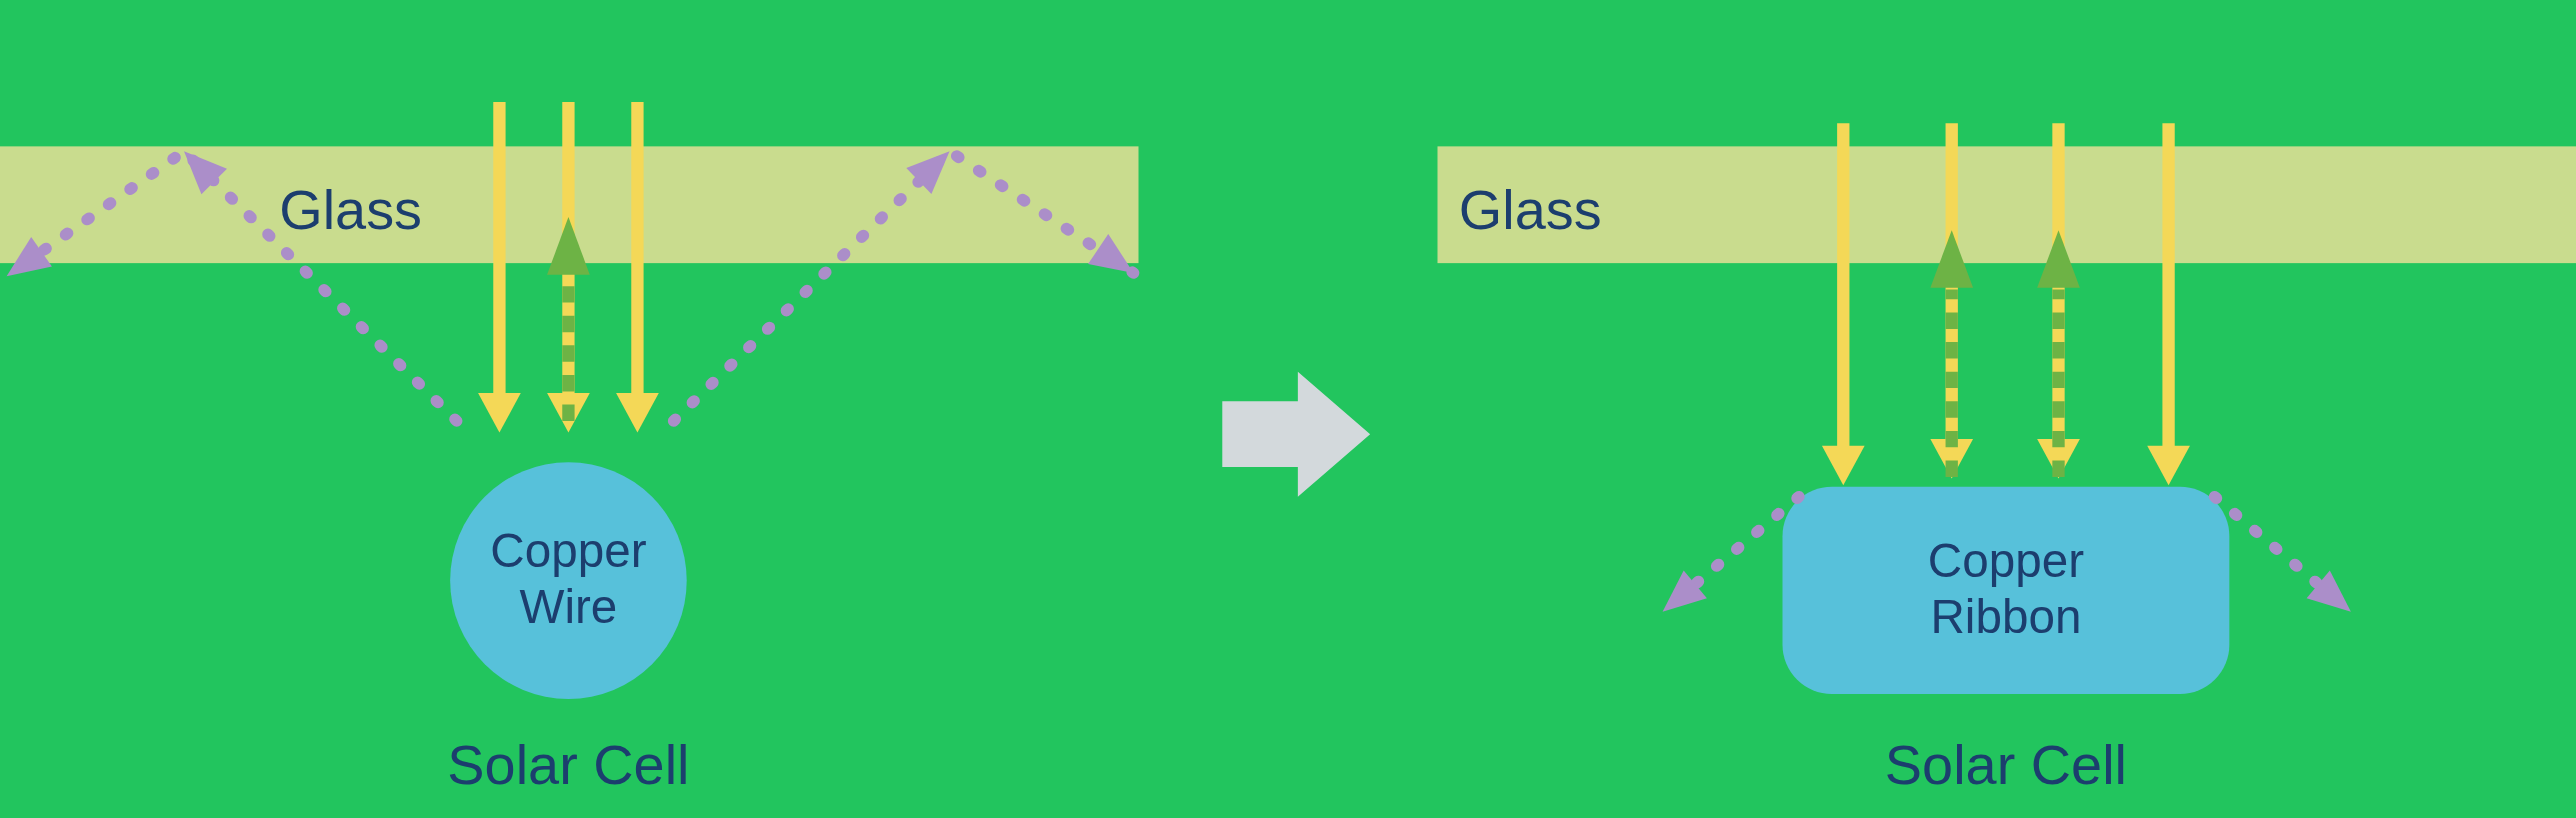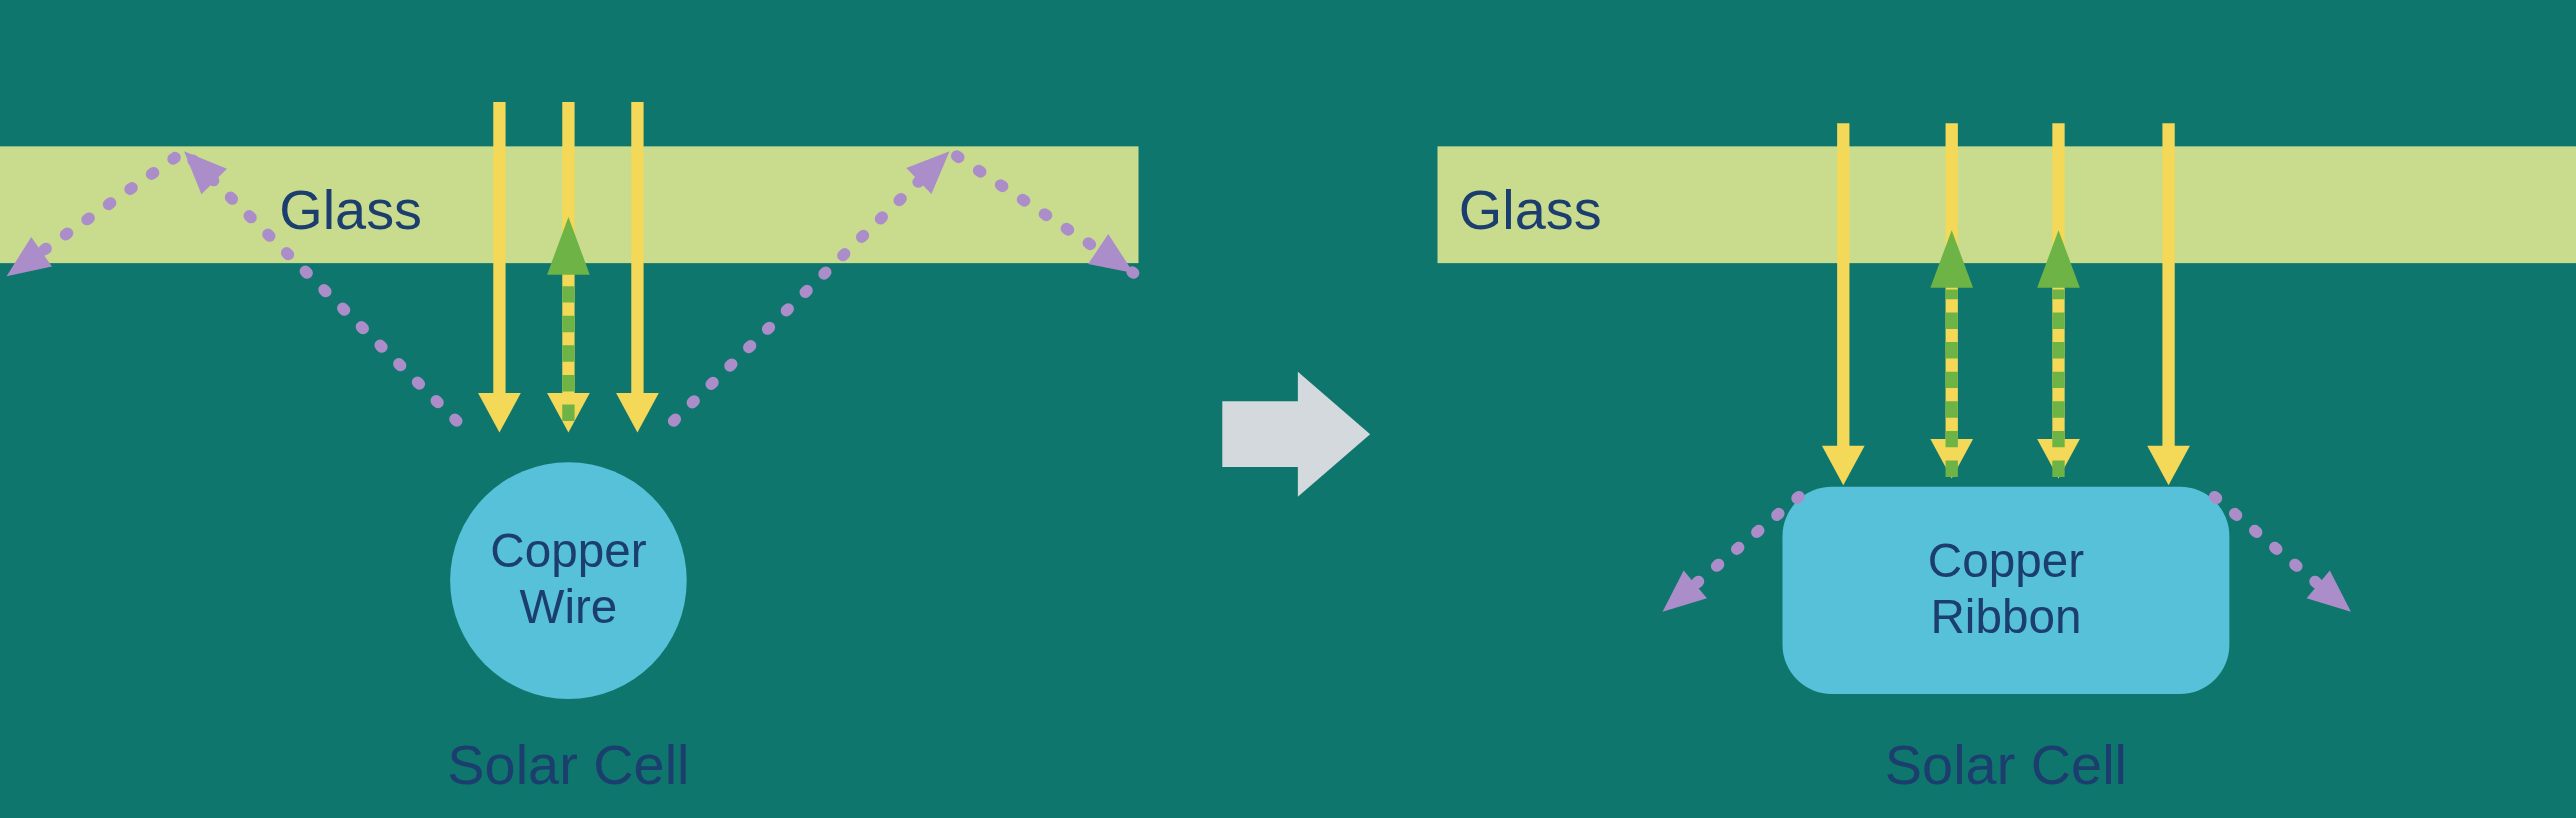--- a/index.html
+++ b/index.html
@@ -4,21 +4,21 @@
 <style>
   html, body {
     margin: 0;
     padding: 0;
     background: #ffffff;
   }
   .stage {
     width: 2576px;
     height: 819px;
     overflow: hidden;
-    background: #0f766e;
+    background: #22c55e;
   }
   svg { display: block; }
   text {
     font-family: "Liberation Sans", sans-serif;
     font-weight: 500;
   }
   .t-lg { font-size: 34px; }
   .t-md { font-size: 29px; }
   .shaft   { stroke-width: 7.5; fill: none; }
   .shaft-green  { stroke-width: 7.5; stroke-dasharray: 10 8; fill: none; }

